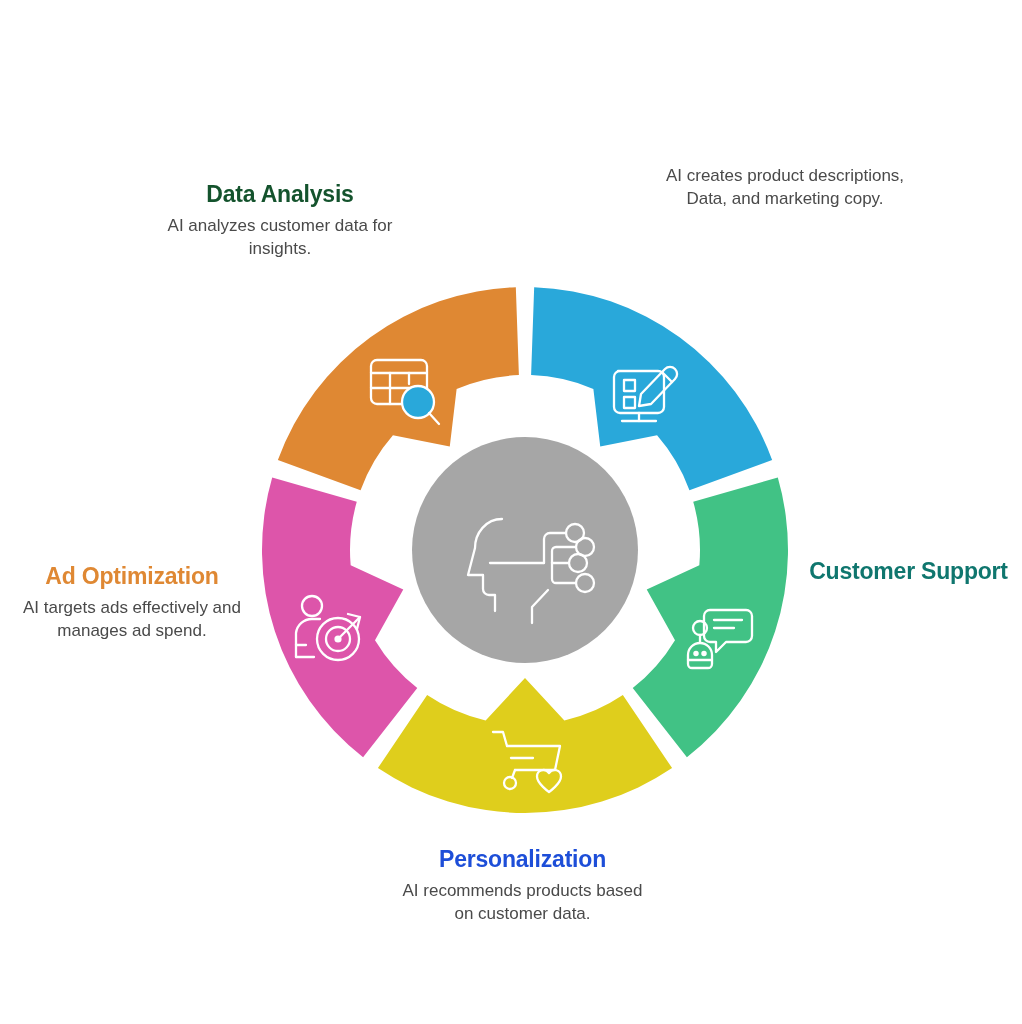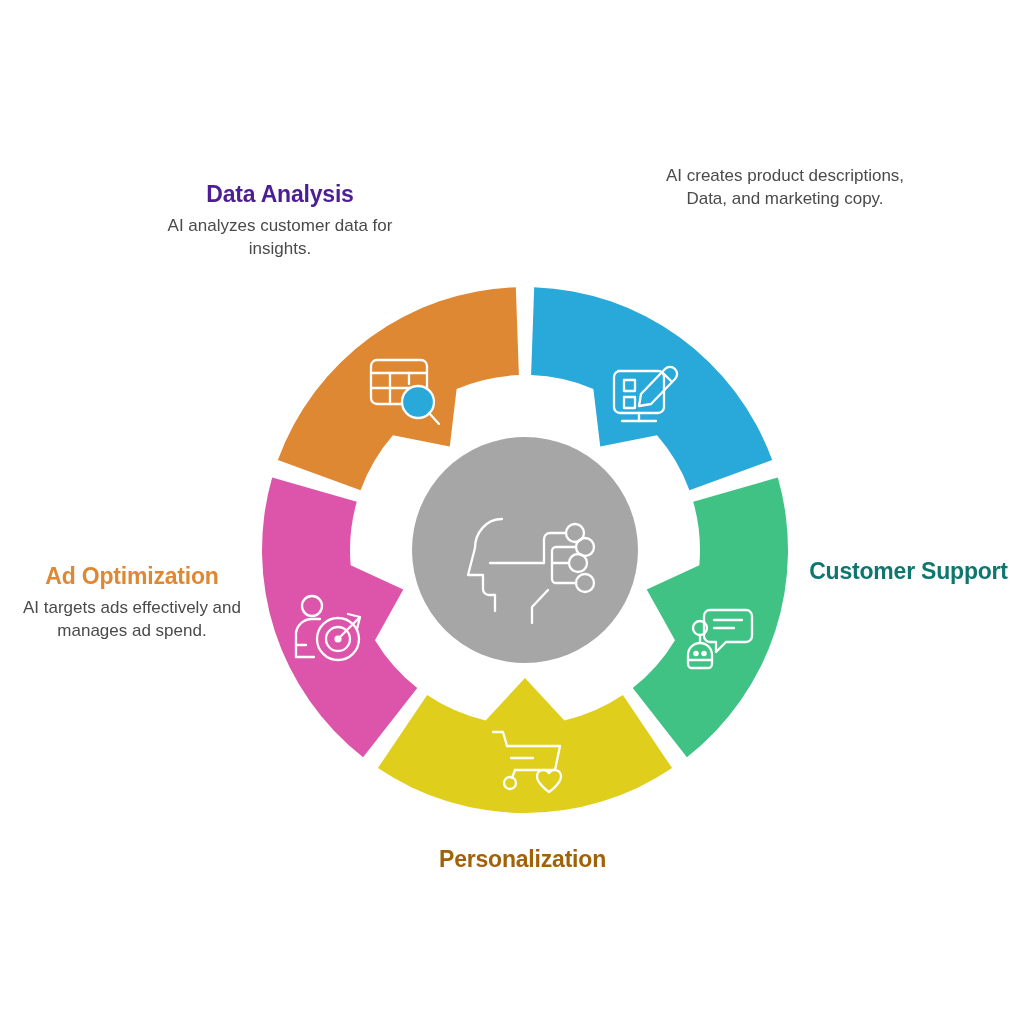--- a/index.html
+++ b/index.html
@@ -177,34 +177,35 @@
         <path d="M 86,68 L 103,68"></path>
         <circle cx="112" cy="68" r="9"></circle>
         <path d="M 86,68 L 86,84 A 4,4 0 0 0 90,88 L 110,88"></path>
         <circle cx="119" cy="88" r="9"></circle>
         <path d="M 82,95 L 66,112 L 66,128"></path>
       </g>
     </g>
     </svg>
 
   <div class="callout callout--data-analysis">
-    <p class="title" style="color:#4c1d95">Data Analysis</p>
+    <p class="title" style="color:#14532d">Data Analysis</p>
     <p class="desc">AI analyzes customer data for insights.</p>
   </div>
 
   <div class="callout callout--content-generation">
     <p class="desc">AI creates product descriptions, Data, and marketing copy.</p>
   </div>
 
   <div class="callout callout--customer-support">
     <p class="title" style="color:#0f766e">Customer Support</p>
   </div>
 
   <div class="callout callout--personalization">
-    <p class="title" style="color:#a16207">Personalization</p>
+    <p class="title" style="color:#1d4ed8">Personalization</p>
+    <p class="desc">AI recommends products based on customer data.</p>
   </div>
 
   <div class="callout callout--ad-optimization">
     <p class="title" style="color:#df8833">Ad Optimization</p>
     <p class="desc">AI targets ads effectively and manages ad spend.</p>
   </div>
 
 </div>
 
 </body></html>

